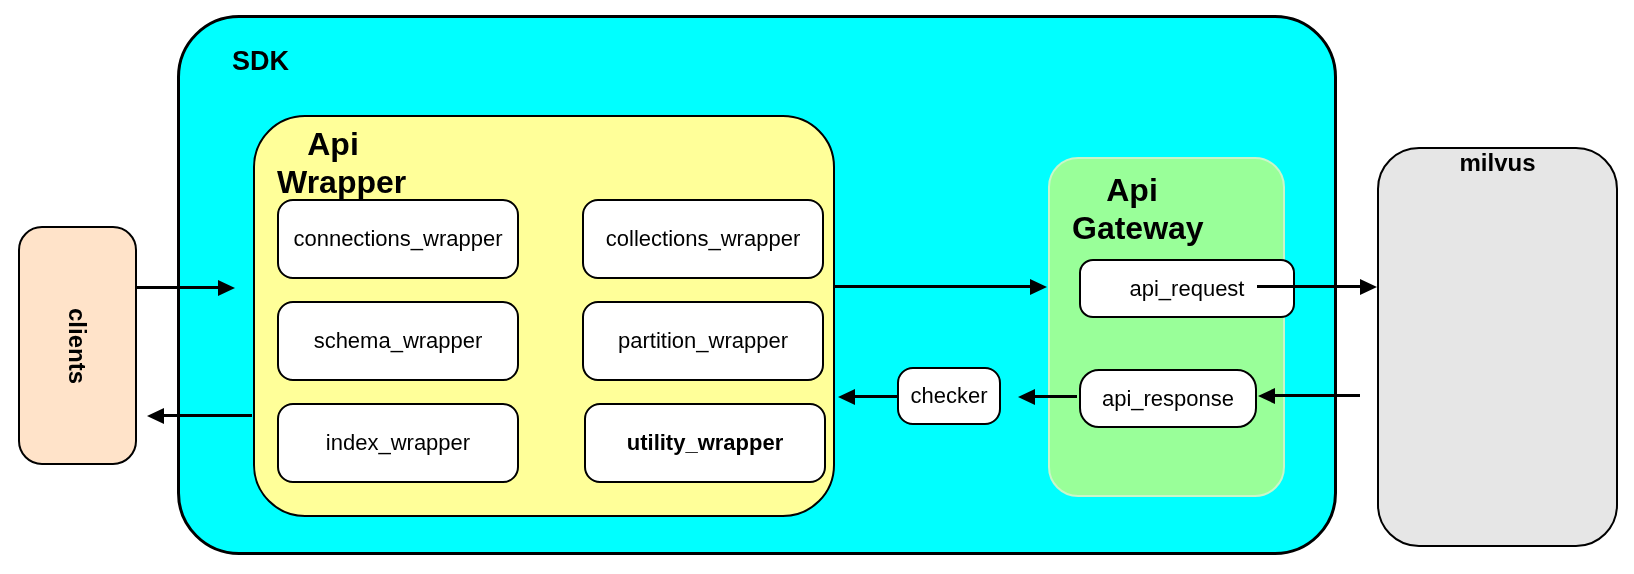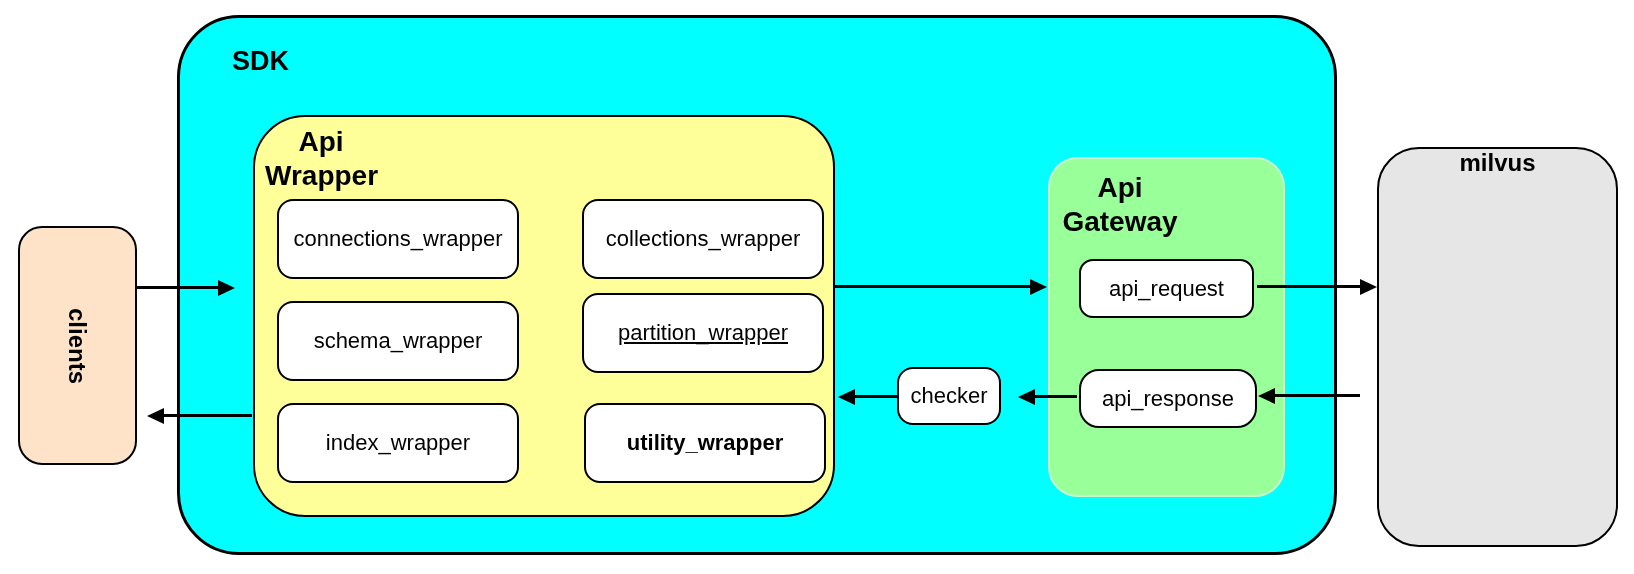--- a/index.html
+++ b/index.html
@@ -39,50 +39,51 @@
   }
 
   .api-wrapper {
     left: 253px; top: 115px; width: 582px; height: 402px;
     background: var(--wrapper-fill, #ffff99);
     border: 2.5px solid var(--stroke, #000);
     border-radius: 52px;
   }
   .group-label {
     position: absolute;
-    font-size: 28px; font-weight: bold;
+    font-size: 32px; font-weight: bold;
     text-align: center; line-height: 1.2;
     white-space: pre-line;
+    margin-left: 12px;
   }
   .api-wrapper .group-label { left: 10px; top: 8px; width: 112px; }
 
   .node {
     position: absolute; box-sizing: border-box;
     background: var(--node-fill, #ffffff);
     border: 2.5px solid var(--stroke, #000);
     border-radius: 16px;
     display: flex; align-items: center; justify-content: center;
     font-size: 22px;
   }
   .wrap-box { width: 242px; height: 80px; }
   .wb-0 { left: 22px;  top: 82px;  }
   .wb-1 { left: 327px; top: 82px; text-align: right;  }
   .wb-2 { left: 22px;  top: 184px; }
-  .wb-3 { left: 327px; top: 176px; text-decoration: underline; }
+  .wb-3 { left: 327px; top: 184px; }
   .wb-4 { left: 22px;  top: 286px; }
   .wb-5 { left: 329px; top: 286px; font-weight: bold; }
 
   .api-gateway {
     left: 1048px; top: 157px; width: 237px; height: 340px;
     background: var(--gateway-fill, #99ff99);
     border: 2px solid #c9f6c9;
     border-radius: 30px;
   }
   .api-gateway .group-label { left: 10px; top: 12px; width: 120px; }
-  .gw-request  { left: 29px; top: 100px; width: 175px; height: 59px; border-radius: 14px; }
+  .gw-request  { left: 29px; top: 100px; width: 216px; height: 59px; border-radius: 14px; }
   .gw-response { left: 29px; top: 210px; width: 178px; height: 59px; border-radius: 20px; }
 
   .checker { left: 897px; top: 367px; width: 104px; height: 58px; border-radius: 16px; }
 
   .milvus {
     left: 1377px; top: 147px; width: 241px; height: 400px;
     background: var(--milvus-fill, #e6e6e6);
     border: 2.5px solid var(--stroke, #000);
     border-radius: 42px;
     display: flex; align-items: flex-start; justify-content: center;

